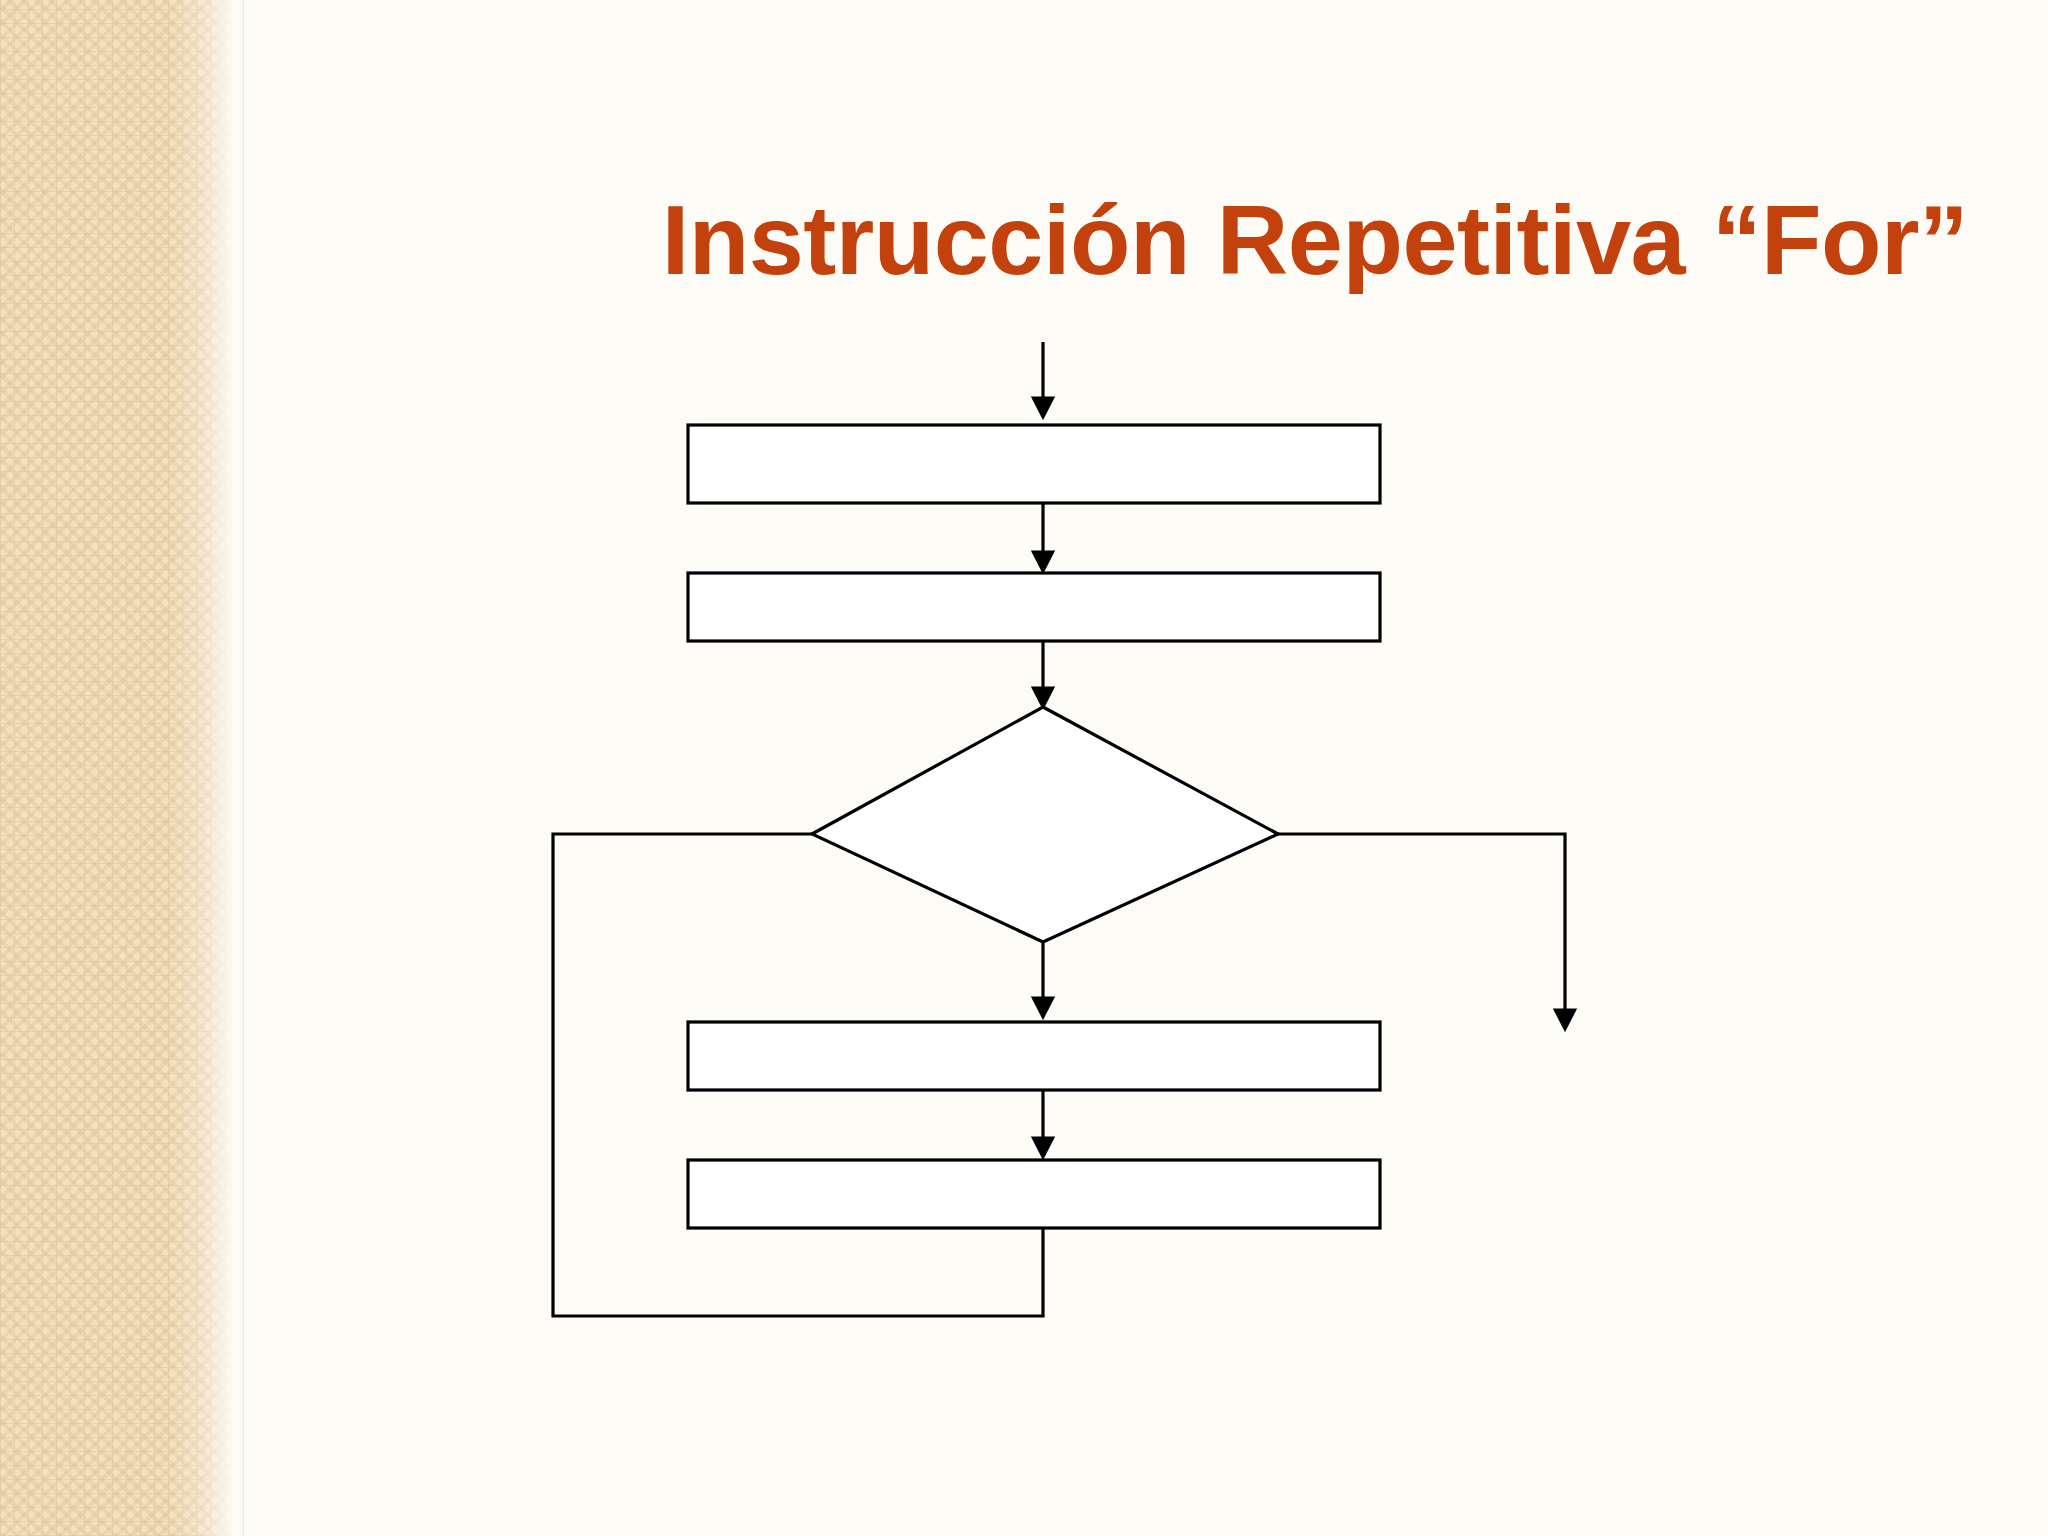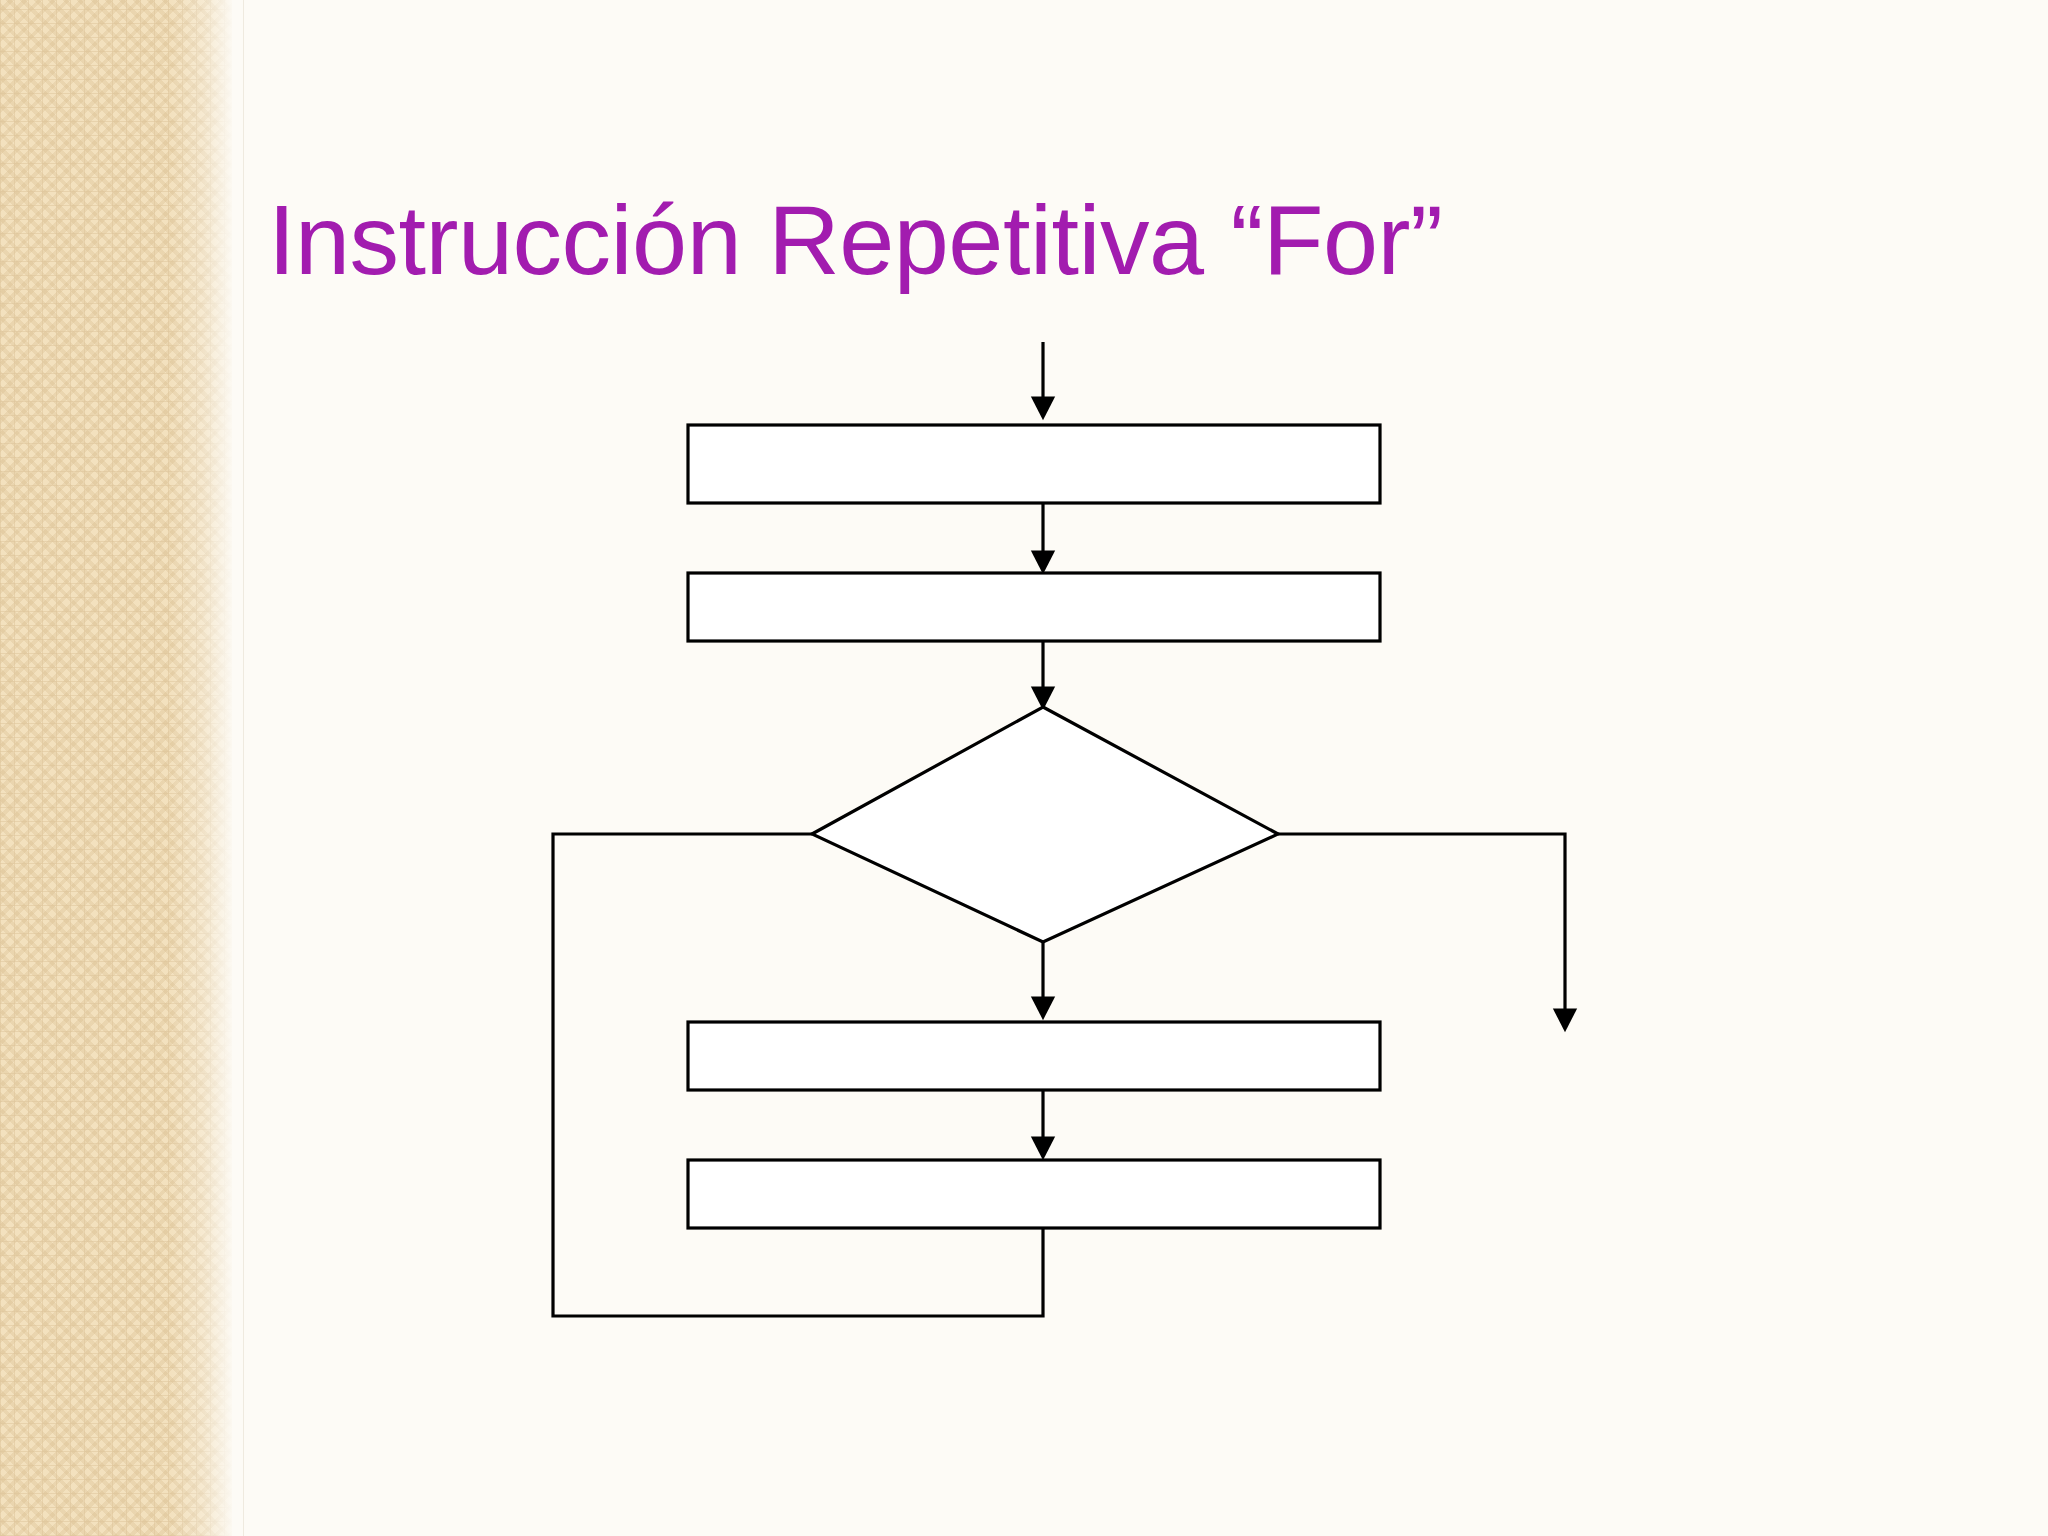--- a/index.html
+++ b/index.html
@@ -75,24 +75,25 @@
   }
 
   
   #slide-title {
     position: absolute;
     left: 268px;
     top: 122px;
     width: 1700px;
     font-size: 99px;
     line-height: 1.06;
-    font-weight: 400;
-    color: #a21caf;
+    font-weight: 700;
+    color: #c2410c;
     letter-spacing: -0.5px;
     white-space: nowrap;
+    text-align: right;
   }
 
   
   #flowchart {
     position: absolute;
     left: 0;
     top: 0;
     width: 2048px;
     height: 1536px;
   }

